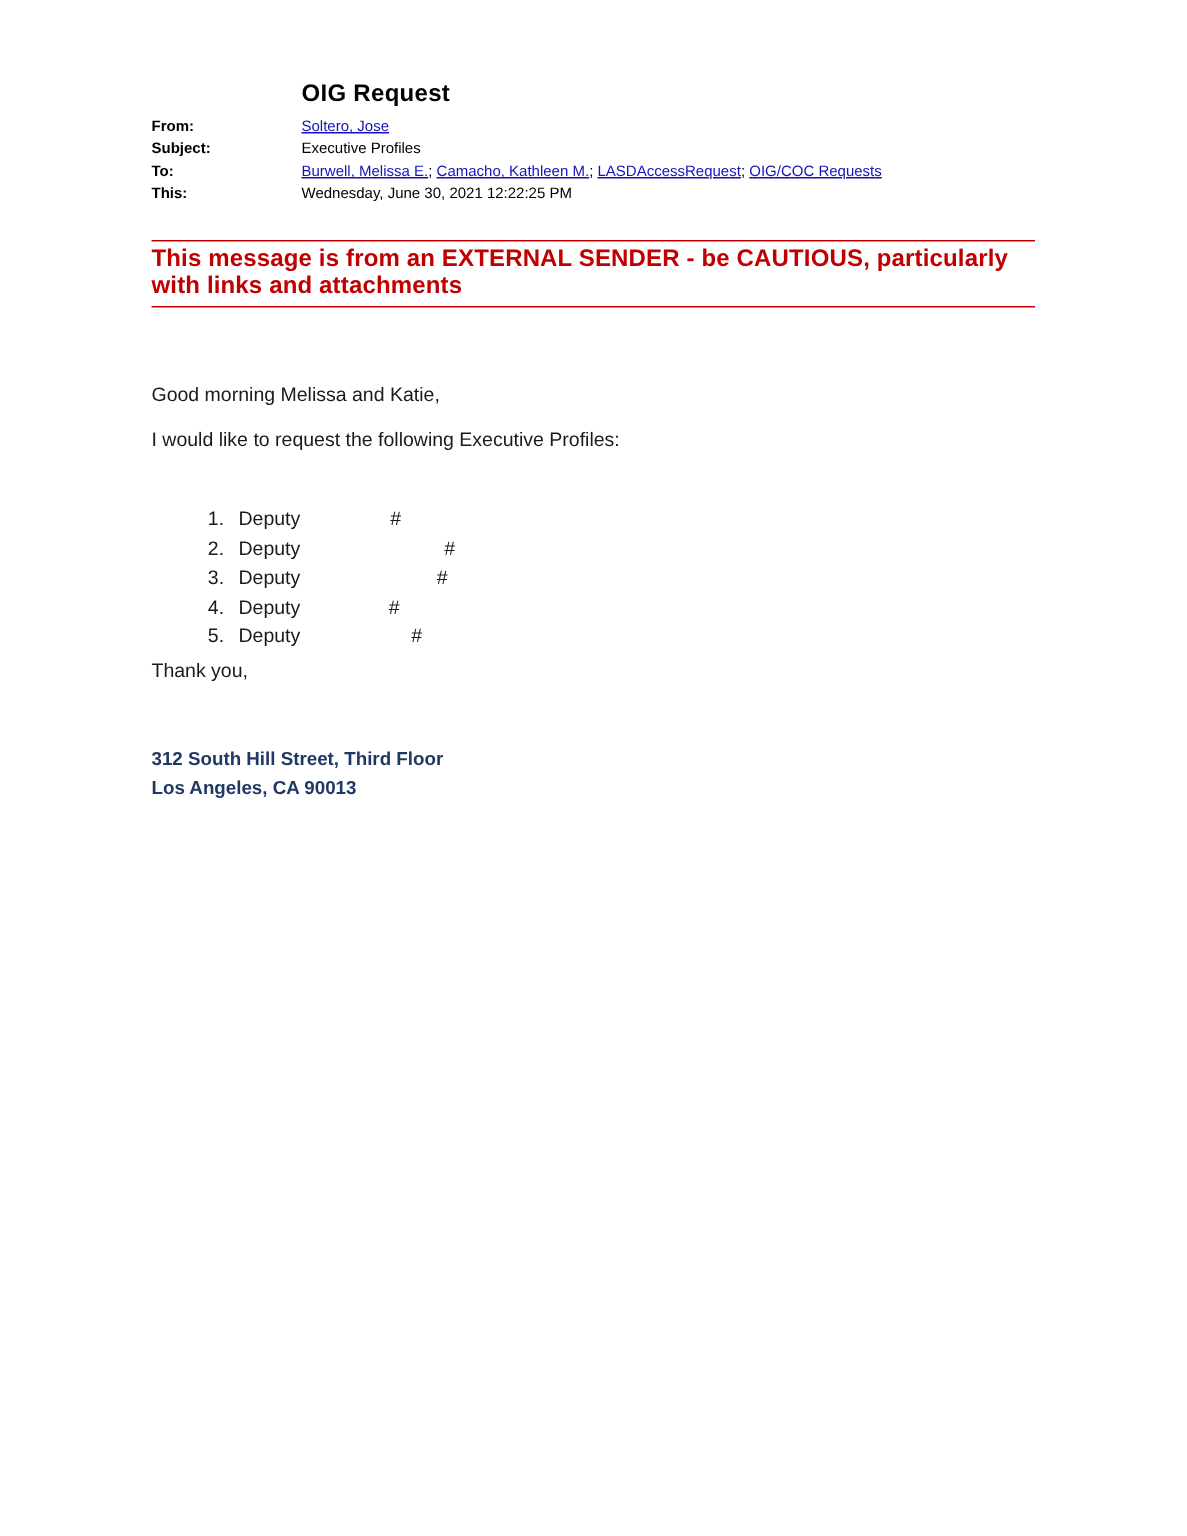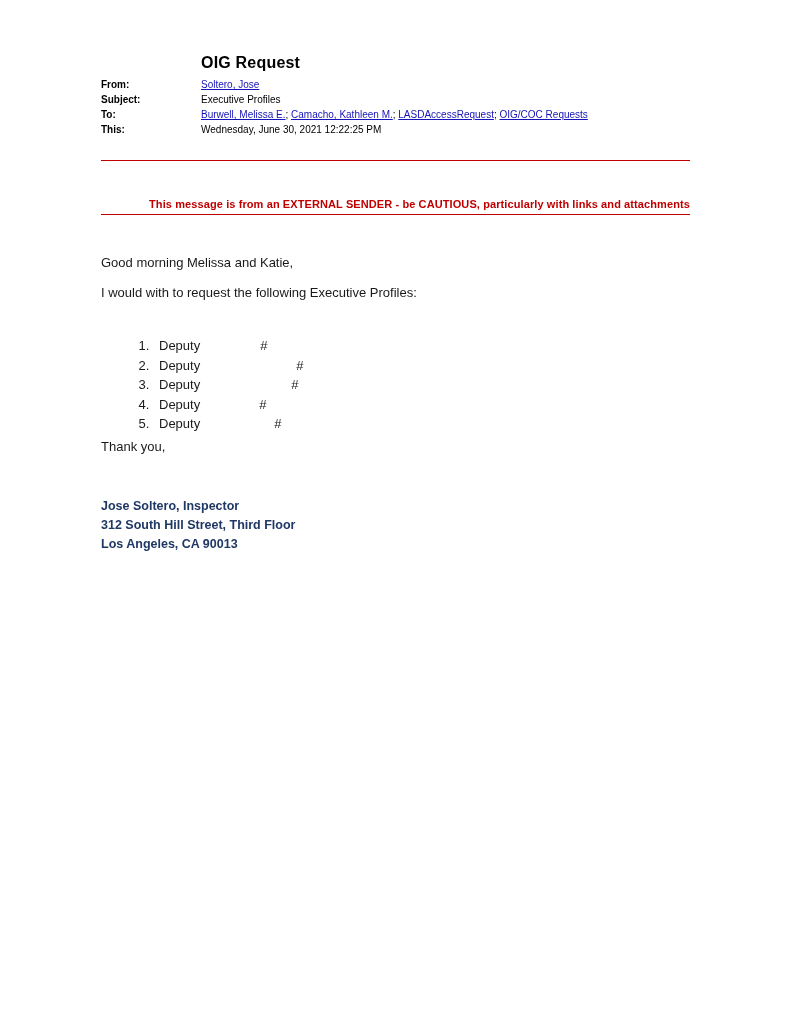--- a/index.html
+++ b/index.html
@@ -64,26 +64,25 @@
     left: 101px;
     top: 160px;
     width: 589px;
   }
   .warn-line {
     border-top: 1px solid #c00000;
     width: 100%;
   }
   .warn-text {
     color: #c00000;
-    font-size: 11px;
+    font-size: 16px;
     font-weight: bold;
-    text-align: right;
+    text-align: left;
     padding: 3px 0 4px 0;
     letter-spacing: .1px;
-    margin-top: 34px;
   }
 
   
   .body-text {
     position: absolute;
     left: 101px;
     font-size: 13px;
     color: #1a1a1a;
     line-height: 16px;
   }
@@ -156,21 +155,21 @@
   </tbody>
     </table>
 
   <div class="warn-wrap">
     <div class="warn-line"></div>
     <div class="warn-text">This message is from an EXTERNAL SENDER - be CAUTIOUS, particularly with links and attachments</div>
     <div class="warn-line"></div>
   </div>
 
   <div class="body-text line-greeting">Good morning Melissa and Katie,</div>
-  <div class="body-text line-intro">I would with to request the following Executive Profiles:</div>
+  <div class="body-text line-intro">I would like to request the following Executive Profiles:</div>
 
   <ol class="list" id="request-list">
     <li>
       <span class="li-inner">Deputy</span><span class="redact" style="margin-left: 60px;">#</span>
     </li>
     <li>
       <span class="li-inner">Deputy</span><span class="redact" style="margin-left: 96px;">#</span>
     </li>
     <li>
       <span class="li-inner">Deputy</span><span class="redact" style="margin-left: 91px;">#</span>
@@ -179,18 +178,17 @@
       <span class="li-inner">Deputy</span><span class="redact" style="margin-left: 59px;">#</span>
     </li>
     <li>
       <span class="li-inner">Deputy</span><span class="redact" style="margin-left: 74px;">#</span>
     </li>
   </ol>
 
   <div class="body-text line-thanks">Thank you,</div>
 
   <div class="signature">
-    <div>Jose Soltero, Inspector</div>
     <div>312 South Hill Street, Third Floor</div>
     <div>Los Angeles, CA 90013</div>
   </div>
 
 </div>
 
 </body></html>

